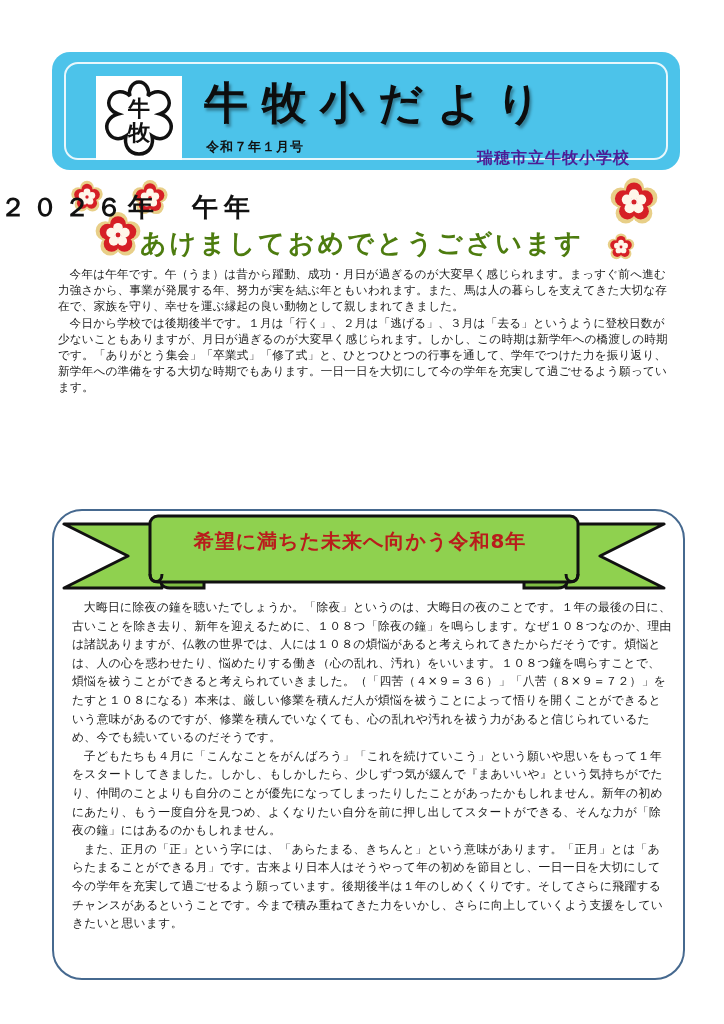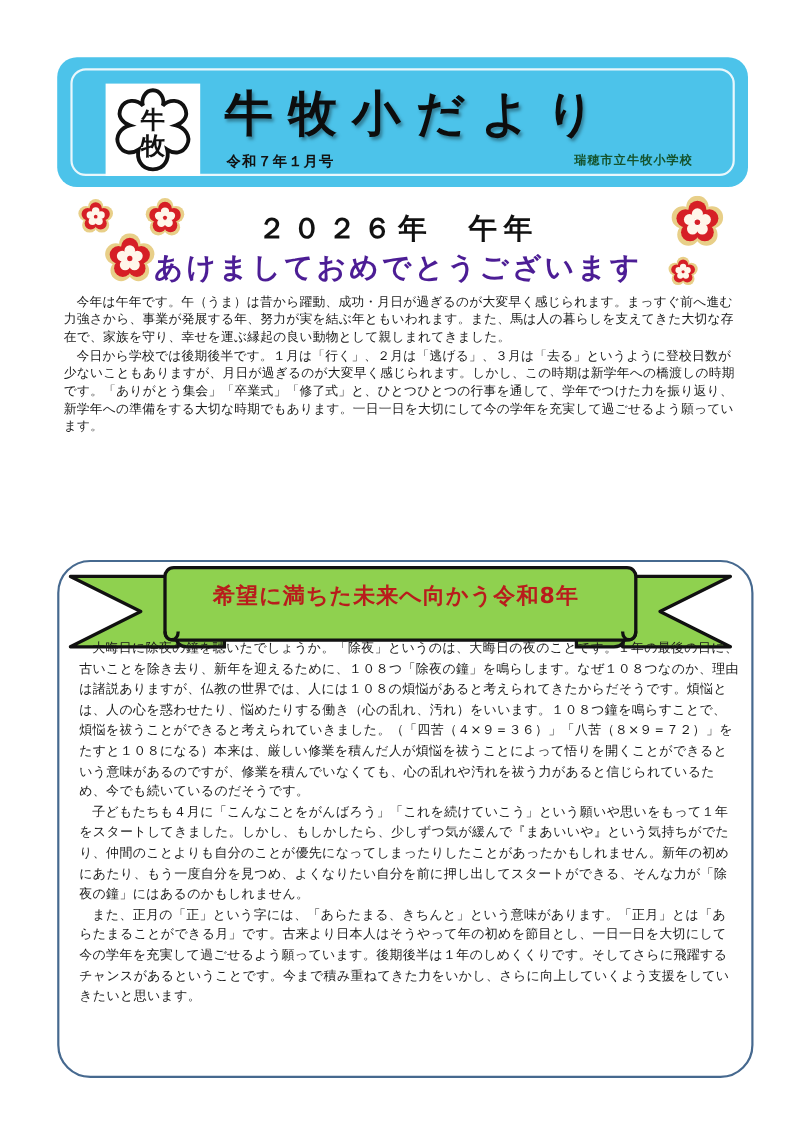--- a/index.html
+++ b/index.html
@@ -25,32 +25,32 @@
       font-family: Liberation Mono, monospace; font-weight: bold;
       font-size: 44px; letter-spacing: 14px; color: #0d0d0d;
       text-shadow: 2px 3px 3px rgba(0,0,0,0.35);
       white-space: nowrap;
     }
     .issue {
       position: absolute; left: 140px; top: 74px;
       font-size: 13px; font-weight: bold; color: #111; letter-spacing: 1px;
     }
     .school {
-      position: absolute; right: 36px; top: 74px;
-      font-size: 11px; font-weight: bold; color: #14532d; letter-spacing: 1px;
+      position: absolute; right: 36px; top: 84px;
+      font-size: 16px; font-weight: bold; color: #4c1d95; letter-spacing: 1px;
     }
 
     
     .greet-year {
-      position: absolute; left: 0; width: 724px; top: 190px; text-align: center;
+      position: absolute; left: 0; width: 724px; top: 190px; text-align: left;
       font-size: 26px; font-weight: bold; letter-spacing: 6px; color: #111;
     }
     .greet-line {
       position: absolute; left: 0; width: 724px; top: 226px; text-align: center;
-      font-size: 26px; font-weight: bold; letter-spacing: 3px; color: #4c1d95;
+      font-size: 26px; font-weight: bold; letter-spacing: 3px; color: #4d7c0f;
     }
     .flower { position: absolute; }
 
     
     .intro {
       position: absolute; left: 58px; top: 266px; width: 610px;
       font-size: 11.6px; line-height: 16.2px; color: #1a1a1a; letter-spacing: 0.2px;
     }
     .intro p, .box-body p { text-indent: 1em; }
 
@@ -58,21 +58,21 @@
     .box {
       position: absolute; left: 52px; top: 509px; width: 633px; height: 471px;
       border: 2px solid #46698f; border-radius: 30px; background: #fff;
     }
     .ribbon { position: absolute; left: 62px; top: 512px; width: 604px; height: 84px; }
     .ribbon-title {
       position: absolute; left: 160px; top: 528px; width: 400px; text-align: center;
       font-size: 20px; font-weight: bold; color: #b91c1c; letter-spacing: 1px;
     }
     .box-body {
-      position: absolute; left: 72px; top: 580px; width: 600px;
+      position: absolute; left: 72px; top: 598px; width: 600px;
       font-size: 11.8px; line-height: 18.6px; color: #1a1a1a; letter-spacing: 0.3px;
     }
   </style>
 </head>
 <body>
 
 <div class="header-outer">
   <div class="header-inner">
     <div class="logo-box">
       <svg viewBox="0 0 86 84">

